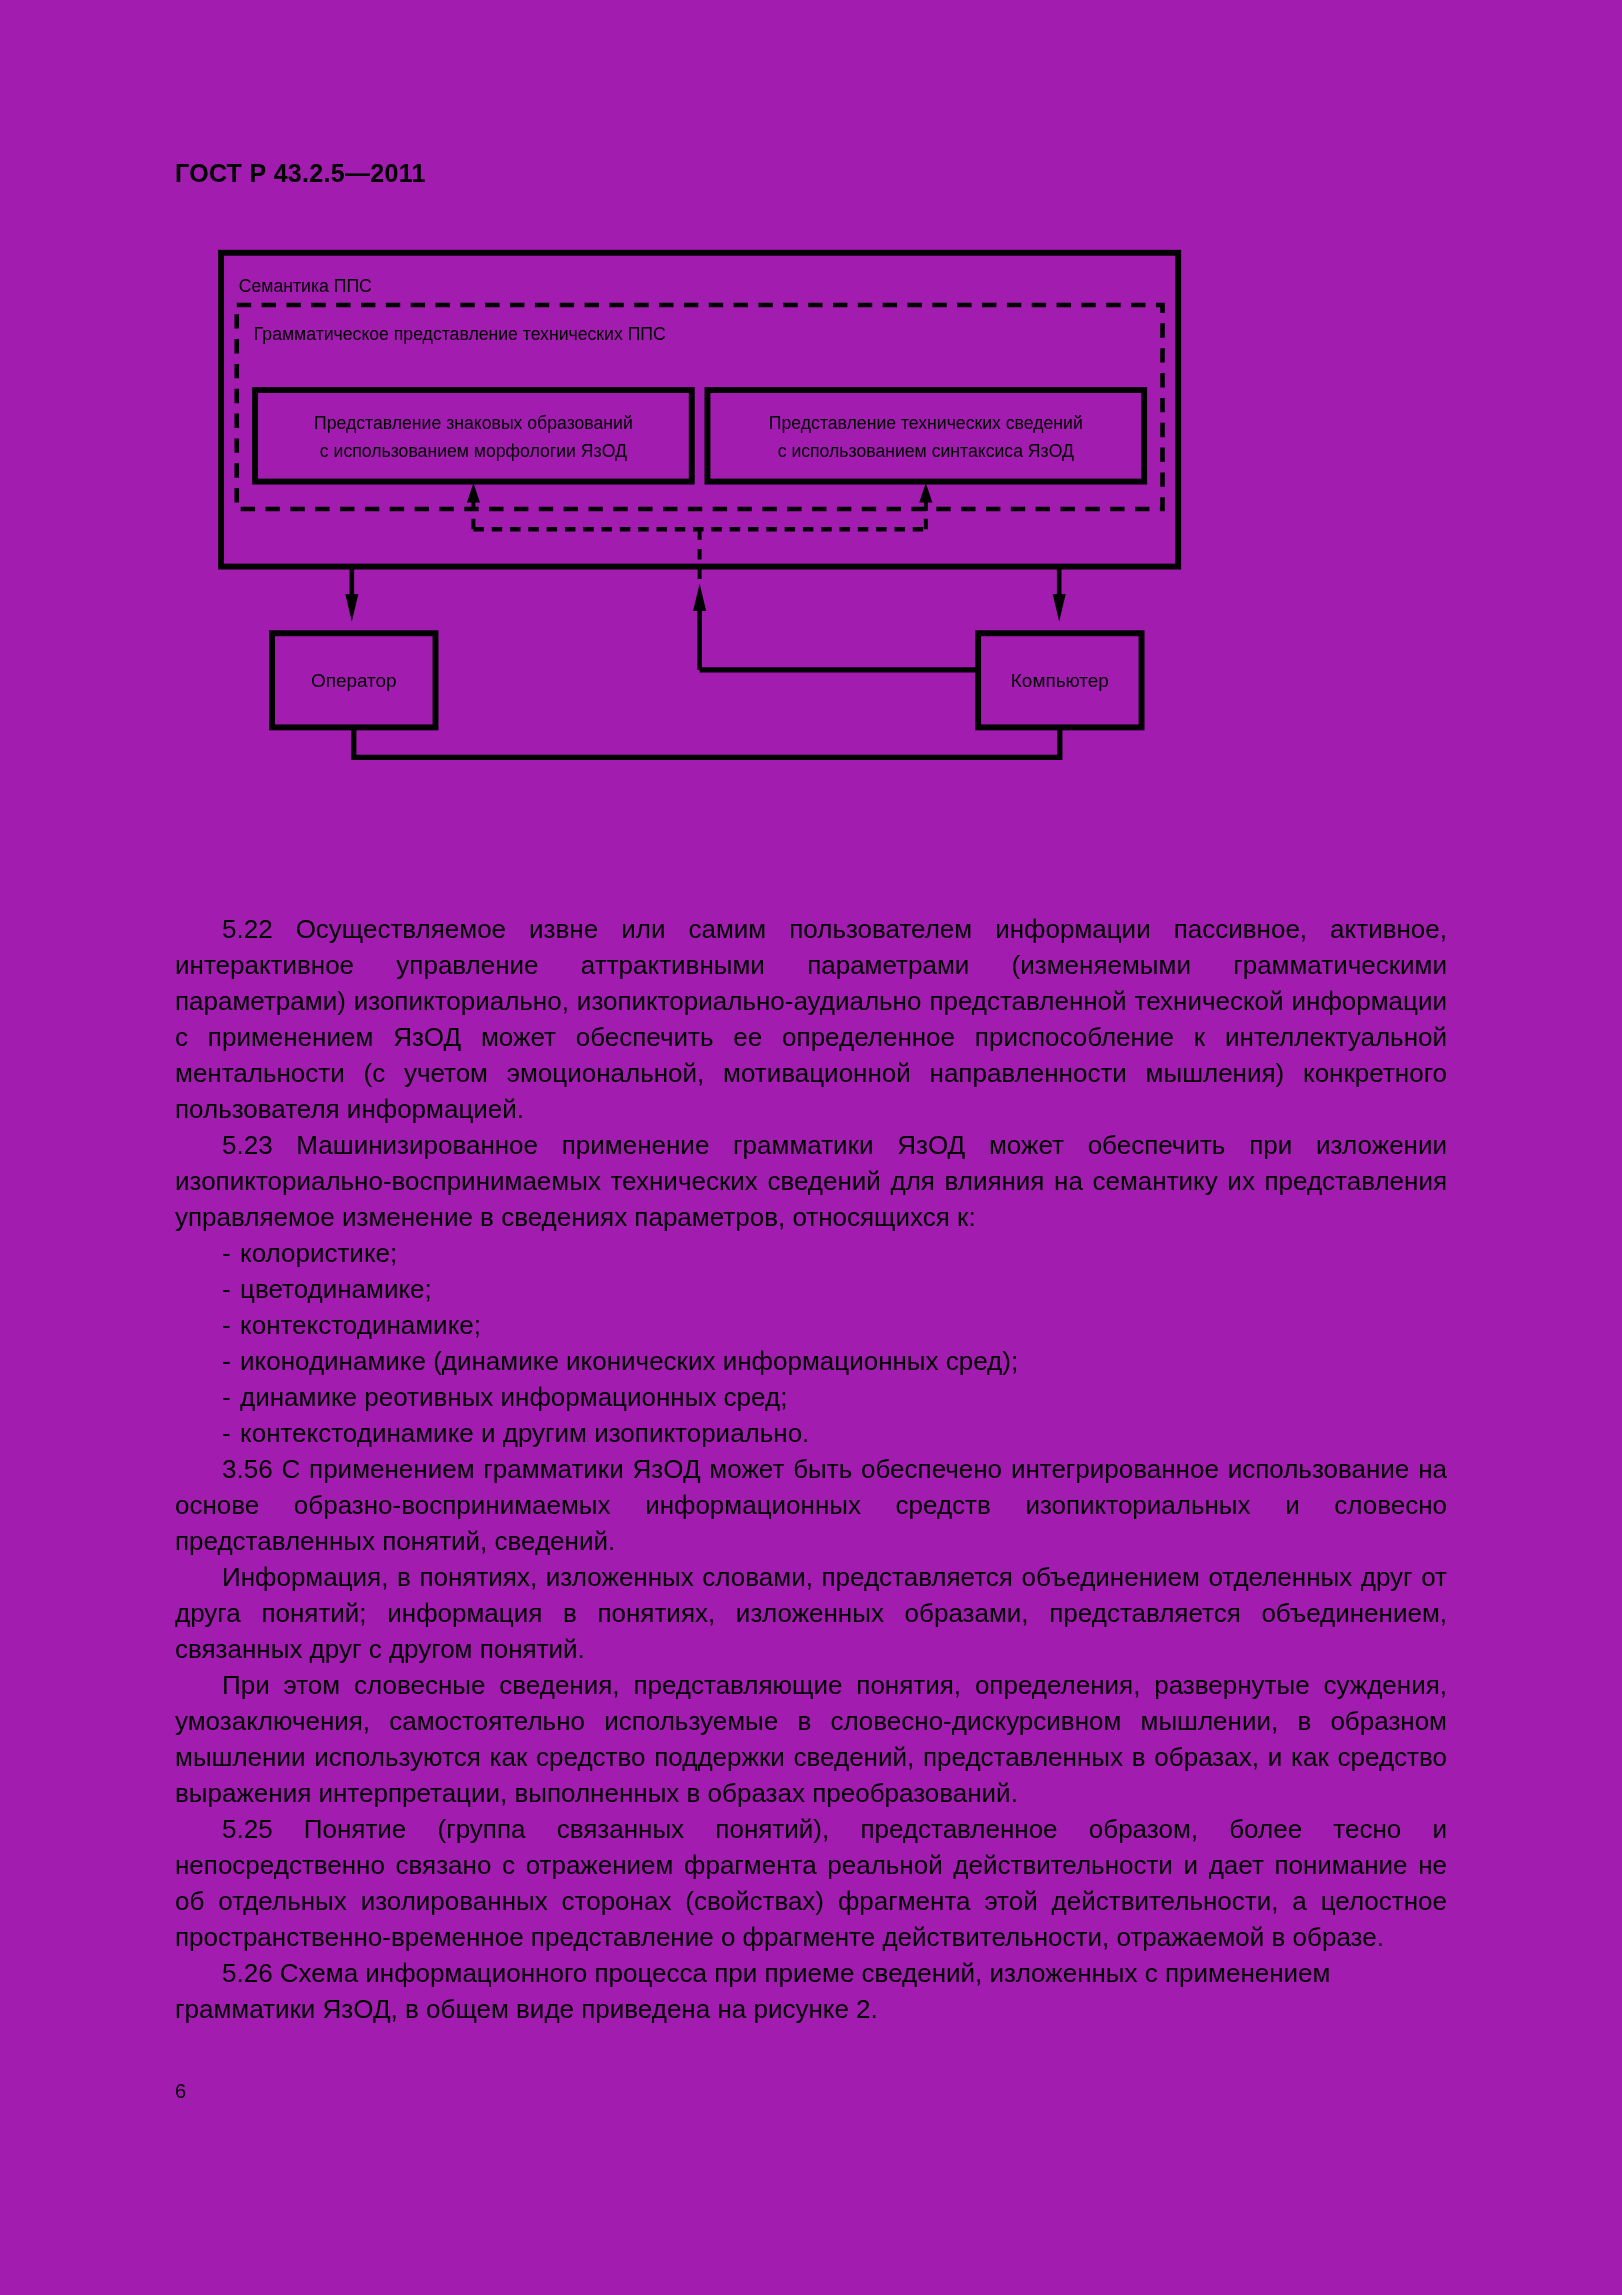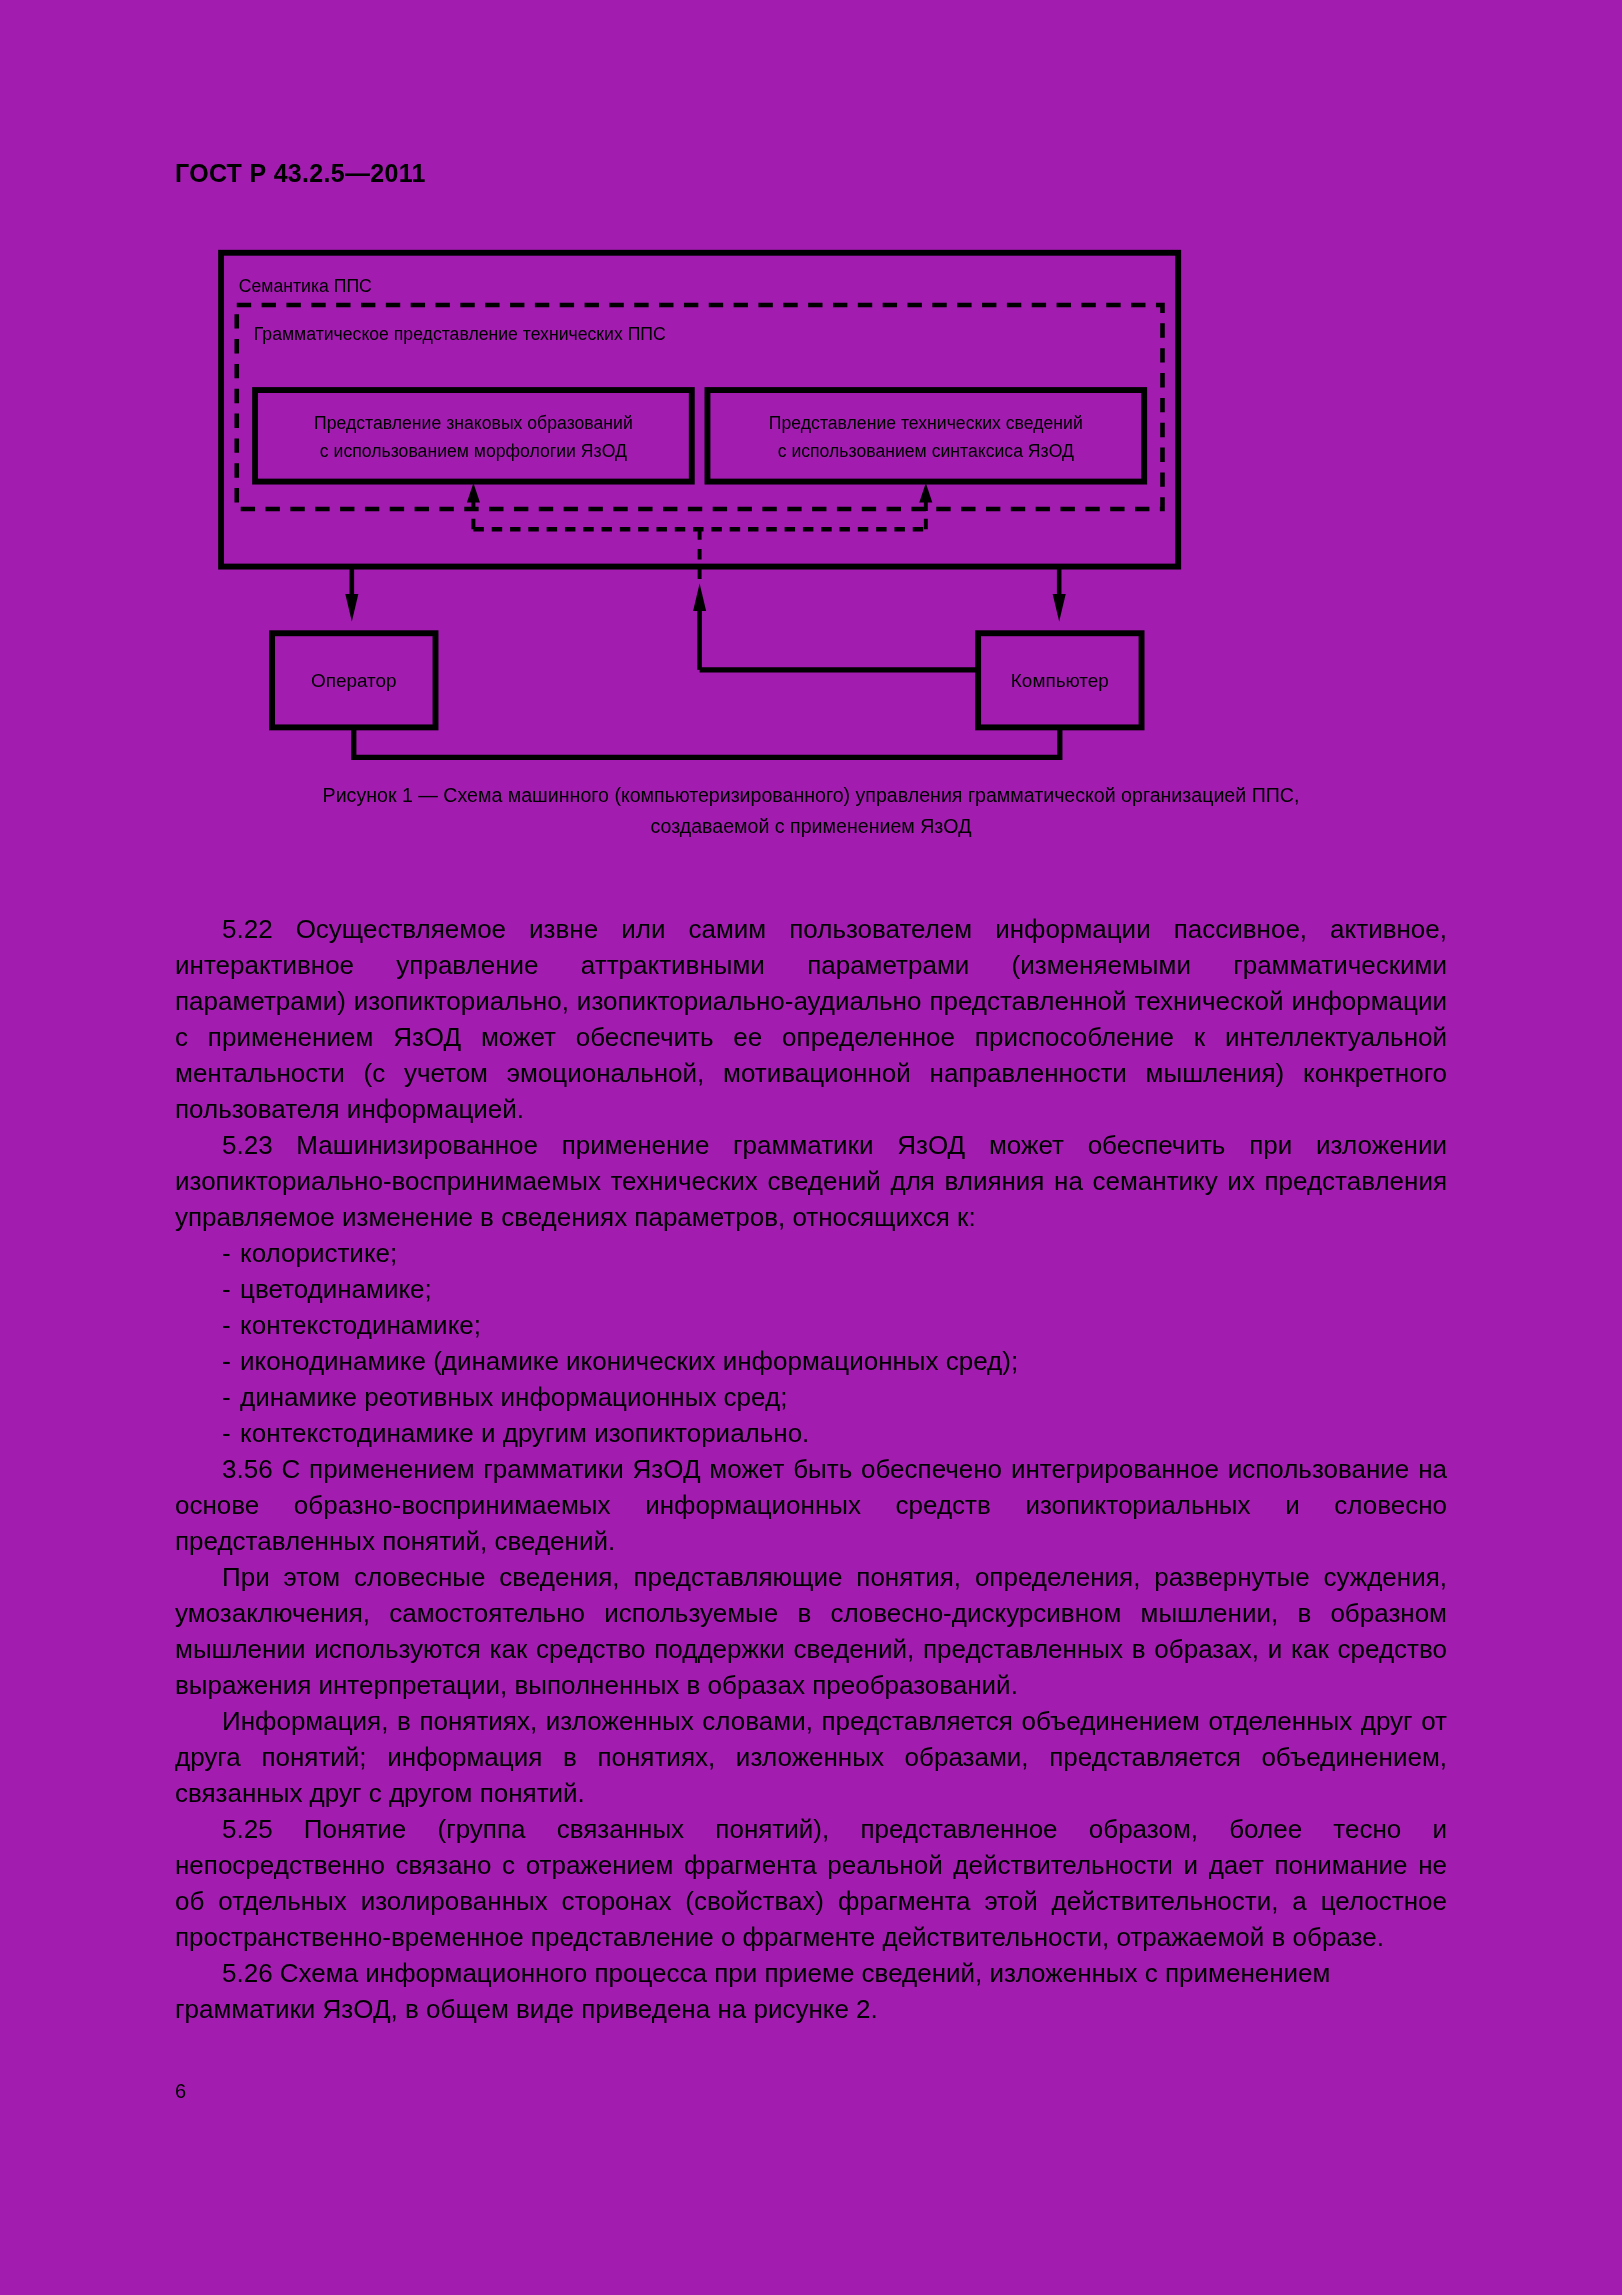--- a/index.html
+++ b/index.html
@@ -151,24 +151,20 @@
 
       <rect x="1176" y="600" width="250" height="144" fill="none" stroke="#000" stroke-width="9"></rect>
       <text class="fig-text" x="1301" y="682" font-size="29" text-anchor="middle">Компьютер</text>
 
       <path d="M 1176 656 L 750 656" fill="none" stroke="#000" stroke-width="8"></path>
 
       <path d="M 221 744 L 221 790 L 1301 790 L 1301 744" fill="none" stroke="#000" stroke-width="8"></path>
     </svg>
   </div>
 
-  <div class="fig-caption">
-    <span>Рисунок  1 — Схема машинного (компьютеризированного) управления грамматической организацией ППС,</span>
-    <span>создаваемой с применением ЯзОД</span>
-  </div>
 
   <div class="body-text">
 
     <p class="para">5.22  Осуществляемое извне или самим пользователем информации пассивное, активное, интерактивное управление аттрактивными параметрами (изменяемыми грамматическими параметрами) изопикториально, изопикториально-аудиально представленной технической информации с применением ЯзОД может обеспечить ее определенное приспособление к интеллектуальной ментальности (с учетом эмоциональной, мотивационной направленности мышления) конкретного пользователя информацией.</p>
 
     <p class="para">5.23  Машинизированное применение грамматики ЯзОД может обеспечить при изложении изопикториально-воспринимаемых технических сведений для влияния на семантику их представления управляемое изменение в сведениях параметров, относящихся к:</p>
 
     <ul class="bullets">
       <li>
         <span class="dash">-</span>
@@ -194,23 +190,23 @@
         <span>динамике реотивных информационных сред;</span>
       </li>
       <li>
         <span class="dash">-</span>
         <span>контекстодинамике и другим изопикториально.</span>
       </li>
     </ul>
 
     <p class="para">3.56  С применением грамматики ЯзОД может быть обеспечено интегрированное использование на основе образно-воспринимаемых информационных средств изопикториальных и словесно представленных понятий, сведений.</p>
 
+    <p class="para">Информация, в понятиях, изложенных словами, представляется объединением отделенных друг от друга понятий; информация в понятиях, изложенных образами, представляется объединением, связанных друг с другом понятий.</p>
+
     <p class="para">При этом словесные сведения, представляющие понятия, определения, развернутые суждения, умозаключения, самостоятельно используемые в словесно-дискурсивном мышлении, в образном мышлении используются как средство поддержки сведений, представленных в образах, и как средство выражения интерпретации, выполненных в образах преобразований.</p>
-
-    <p class="para">Информация, в понятиях, изложенных словами, представляется объединением отделенных друг от друга понятий; информация в понятиях, изложенных образами, представляется объединением, связанных друг с другом понятий.</p>
 
     <p class="para">5.25  Понятие (группа связанных понятий), представленное образом, более тесно и непосредственно связано с отражением фрагмента реальной действительности и дает понимание не об отдельных изолированных сторонах (свойствах) фрагмента этой действительности, а целостное пространственно-временное представление о фрагменте действительности, отражаемой в образе.</p>
 
     <p class="para">5.26  Схема информационного процесса при приеме сведений, изложенных с применением грамматики ЯзОД, в общем виде приведена на рисунке 2.</p>
   </div>
 
   <div class="page-number">6</div>
 
 </div>
 

